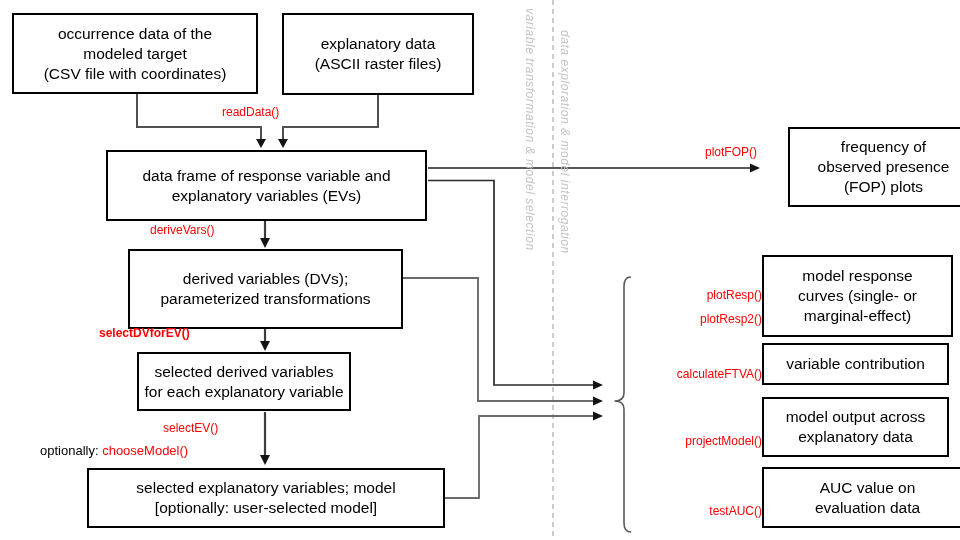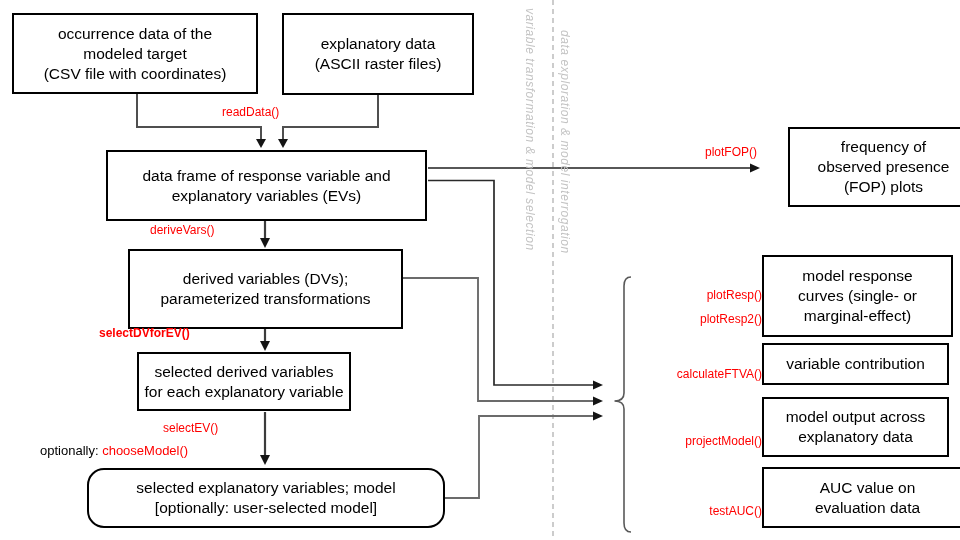--- a/index.html
+++ b/index.html
@@ -72,21 +72,21 @@
 modeled target
 (CSV file with coordinates)</div>
   <div class="box" style="left:282px;top:13px;width:192px;height:82px;">explanatory data
 (ASCII raster files)</div>
   <div class="box" style="left:106px;top:150px;width:321px;height:71px;">data frame of response variable and
 explanatory variables (EVs)</div>
   <div class="box" style="left:128px;top:249px;width:275px;height:80px;">derived variables (DVs);
 parameterized transformations</div>
   <div class="box" style="left:137px;top:352px;width:214px;height:59px;">selected derived variables
 for each explanatory variable</div>
-  <div class="box" style="left:87px;top:468px;width:358px;height:60px;border-radius:17px;">selected explanatory variables; model
+  <div class="box" style="left:87px;top:468px;width:358px;height:60px;">selected explanatory variables; model
 [optionally: user-selected model]</div>
 
   <div class="box" style="left:788px;top:127px;width:191px;height:80px;">frequency of
 observed presence
 (FOP) plots</div>
   <div class="box" style="left:762px;top:343px;width:187px;height:42px;">variable contribution</div>
   <div class="box" style="left:762px;top:255px;width:191px;height:82px;">model response
 curves (single- or
 marginal-effect)</div>
   <div class="box" style="left:762px;top:397px;width:187px;height:60px;">model output across

